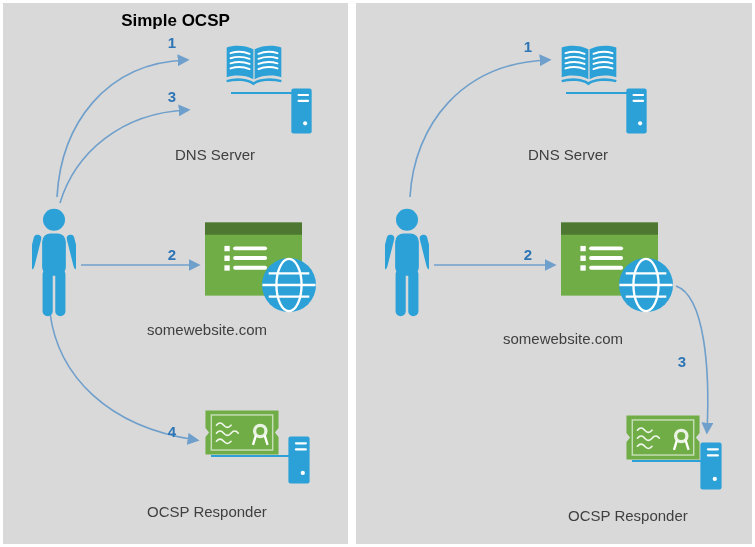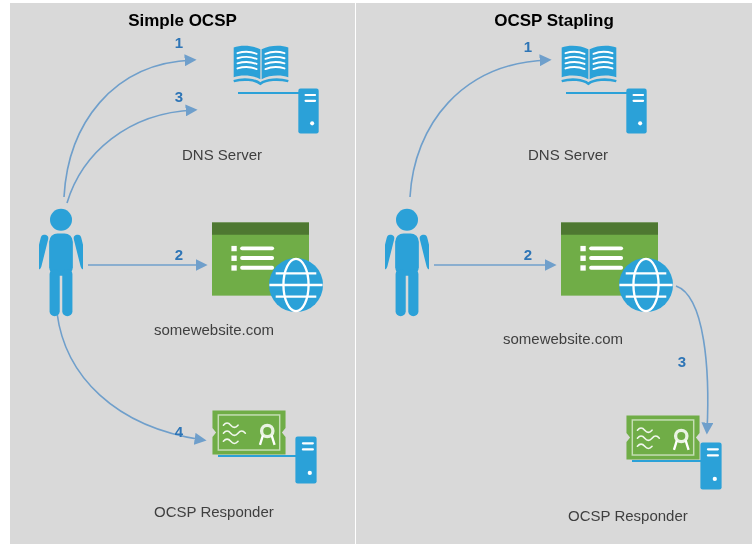--- a/index.html
+++ b/index.html
@@ -8,21 +8,21 @@
     --panel-bg:#D9D9D9;
     --arrow:#6F9FCB;
     --step-number:#2E75B6;
     --label-text:#3F3F3F;
     --title-text:#000000;
   }
   *{margin:0;padding:0;box-sizing:border-box;}
   body{font-family:"Liberation Sans",sans-serif;background:#fff;}
   .canvas{position:relative;width:755px;height:547px;background:#ffffff;overflow:hidden;}
   .panel{position:absolute;top:3px;height:541px;background:var(--panel-bg);}
-  .panel.left{left:10px;width:345px;}
+  .panel.left{left:3px;width:345px;}
   .panel.right{left:356px;width:396px;}
   .panel-title{position:absolute;top:8px;left:0;width:100%;text-align:center;
     font-size:17px;font-weight:bold;color:var(--title-text);}
   .arrows{position:absolute;left:0;top:0;width:100%;height:100%;}
   .flow{fill:none;stroke:var(--arrow);stroke-width:1.6;}
   .connector{fill:none;stroke:var(--icon-blue);stroke-width:2;}
   .icon{position:absolute;color:var(--icon-blue);}
   .icon.green{color:var(--icon-green);}
   .iconsvg{width:100%;height:100%;display:block;}
   .node-label{position:absolute;font-size:15px;color:var(--label-text);}
@@ -181,21 +181,20 @@
 
   <div class="panel right">
     <svg class="arrows" viewBox="0 0 396 541">
       <path class="connector" d="M210 90 H 280"></path>
       <path class="connector" d="M276 458 H 356"></path>
       <path class="flow" d="M54 194 C58 122 106 60 192 57" marker-end="url(#ah)"></path>
       <path class="flow" d="M78 262 L 197 262" marker-end="url(#ah)"></path>
       <path class="flow" d="M320 283 C349 293 354 368 351 428" marker-end="url(#ah)"></path>
     </svg>
 
-    <div class="panel-title">OCSP Stapling</div>
 
     <div class="icon" style="left:29px;top:204px;width:44px;height:112px">
       <svg class="iconsvg" viewBox="0 0 52 130">
           <use href="#sym-person"></use>
         </svg>
     </div>
 
     <div class="icon" style="left:201px;top:40px;width:64px;height:47px">
       <svg class="iconsvg" viewBox="0 0 100 74">
           <use href="#sym-book"></use>

